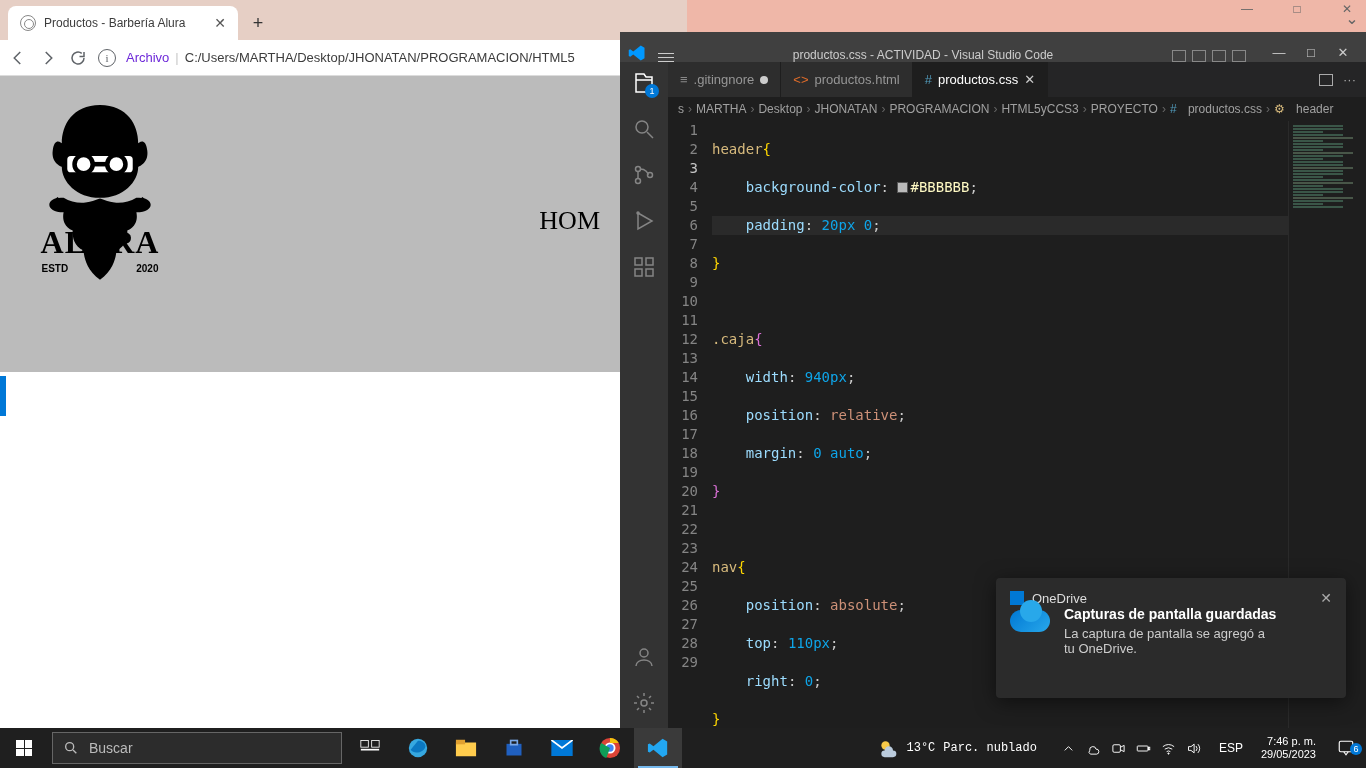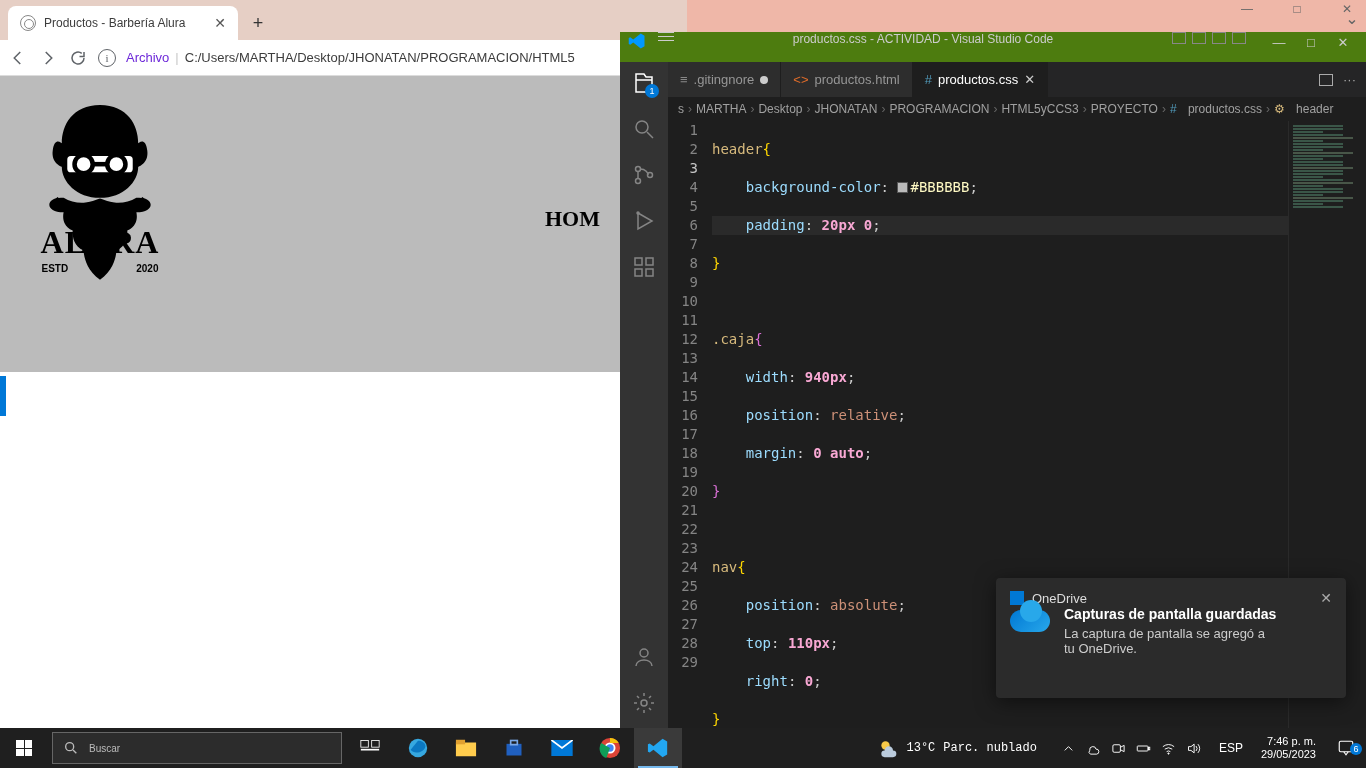--- a/index.html
+++ b/index.html
@@ -41,31 +41,31 @@
     background:#bbbbbb; padding:20px 0; height:296px; position:relative;
   }
   .page-header .caja { width: 580px; margin-left:20px; position:relative; height:100%;}
   .logo { display:flex; flex-direction:column; align-items:center; width:160px; }
   .logo svg { width:130px; height:200px; }
   .logo-text { font-family: "Times New Roman", serif; font-weight:900; font-size:32px; letter-spacing:1px; margin-top:-6px;}
   .logo-sub { display:flex; align-items:center; gap:16px; font-size:10px; font-weight:bold; margin-top:2px;}
   .page-nav { position:absolute; top:110px; right:0; }
   .page-nav ul { list-style:none; }
   .page-nav li { display:inline; margin:0 0 0 15px;}
-  .page-nav a { text-transform:uppercase; color:#000; font-weight:bold; font-size:22px; font-family:"Times New Roman",serif; text-decoration:none;}
+  .page-nav a { text-transform:uppercase; color:#000; font-weight:normal; font-size:26px; font-family:"Times New Roman",serif; text-decoration:none;}
   .browser-edge { position:absolute; left:0; top:300px; width:6px; height:40px; background:#0078d7;}
 
   
   .vscode {
     position:absolute; left:620px; top:32px; width:746px; height:696px;
     background:#1e1e1e; color:#ccc; display:flex; flex-direction:column;
     font-size:13px;
   }
   .vs-titlebar {
-    height:30px; background:#4d7c0f; display:flex; align-items:flex-start;
+    height:30px; background:#404040; display:flex; align-items:flex-end;
     padding:0 8px; gap:12px;
   }
   .vs-titlebar .vslogo { width:18px; height:18px; }
   .vs-titlebar .vslogo svg path { fill:#0098ff;}
   .vs-titlebar .menuicon { width:16px; display:flex; flex-direction:column; gap:3px;}
   .vs-titlebar .menuicon span{ height:1px; background:#ccc;}
   .vs-titlebar .title { flex:1; text-align:center; font-size:12px; color:#ccc; white-space:nowrap; overflow:hidden;}
   .vs-titlebar .winctrl { display:flex; gap:2px;}
   .vs-titlebar .winbtn { width:30px; height:20px; display:flex; align-items:center; justify-content:center; }
   .vs-titlebar .layouts { display:flex; gap:6px; margin-right:6px;}
@@ -102,21 +102,21 @@
   .vs-gutter .ln { height:19px;}
   .vs-gutter .ln.cur { color:#c6c6c6;}
   .vs-code { flex:1; background:#1e1e1e; white-space:pre; }
   .vs-code .line { height:19px;}
   .vs-code .hl { background:#2a2a2a;}
   .tok-sel { color:#d7ba7d;}
   .tok-brace { color:#ffd700;}
   .tok-brace2 { color:#da70d6;}
   .tok-prop { color:#9cdcfe;}
   .tok-punc { color:#ccc;}
-  .tok-num { color:#f9a8d4;font-weight:bold;}
+  .tok-num { color:#0ea5e9;}
   .tok-val { color:#ce9178;}
   .tok-hex { color:#fef9c3;}
   .swatch { display:inline-block; width:11px; height:11px; border:1px solid #555; vertical-align:-1px; margin-right:2px;}
   .vs-minimap { position:absolute; right:0; top:0; width:78px; height:100%; background:#1e1e1e; border-left:1px solid #2a2a2a;}
   .vs-minimap .glimpse { margin:4px; opacity:0.4; }
   .vs-minimap .glimpse div{ height:2px; margin-bottom:1px; background:#6a8; width:50px;}
   .vs-minimap .glimpse div:nth-child(3n){ width:30px;}
   .vs-minimap .glimpse div:nth-child(5n){ width:60px; background:#8a8;}
 
   
@@ -142,21 +142,21 @@
   .activate .h{ font-size:18px; color:#8e8e8e; }
 
   
   .taskbar {
     position:absolute; left:0; bottom:0; width:100%; height:40px;
     background:#1f1f1f; display:flex; align-items:center; color:#fff;
   }
   .taskbar .start { width:48px; height:40px; display:flex; align-items:center; justify-content:center;}
   .taskbar .start .winlogo { width:16px; height:16px; display:grid; grid-template-columns:1fr 1fr; grid-template-rows:1fr 1fr; gap:1px;}
   .taskbar .start .winlogo span{ background:#fff;}
-  .taskbar .search { width:290px; height:32px; margin:0 4px; background:#2c2c2c; border:1px solid #666; display:flex; align-items:center; padding:0 10px; gap:10px; color:#bbb; font-size:10px;}
+  .taskbar .search { width:290px; height:32px; margin:0 4px; background:#2c2c2c; border:1px solid #666; display:flex; align-items:center; padding:0 10px; gap:10px; color:#bbb; font-size:14px;}
   .taskbar .search svg{ width:16px; height:16px; stroke:#bbb; fill:none; stroke-width:2;}
   .taskbar .tbicons { display:flex; align-items:center; height:100%;}
   .taskbar .tbicon { width:48px; height:40px; display:flex; align-items:center; justify-content:center; position:relative;}
   .taskbar .tbicon.active::after{ content:""; position:absolute; bottom:0; left:4px; right:4px; height:2px; background:#76b9ed;}
   .taskbar .tbicon.active{ background:#3a3a3a;}
   .taskbar .sys { margin-left:auto; display:flex; align-items:center; height:100%; font-size:12px; color:#fff;}
   .taskbar .weather{ display:flex; align-items:center; gap:8px; padding:0 14px;font-family:Liberation Mono, monospace;}
   .taskbar .tray{ display:flex; align-items:center; gap:10px; padding:0 10px;}
   .taskbar .tray svg{ width:15px; height:15px; stroke:#fff; fill:none; stroke-width:1.5;}
   .taskbar .lang{ padding:0 8px;}

